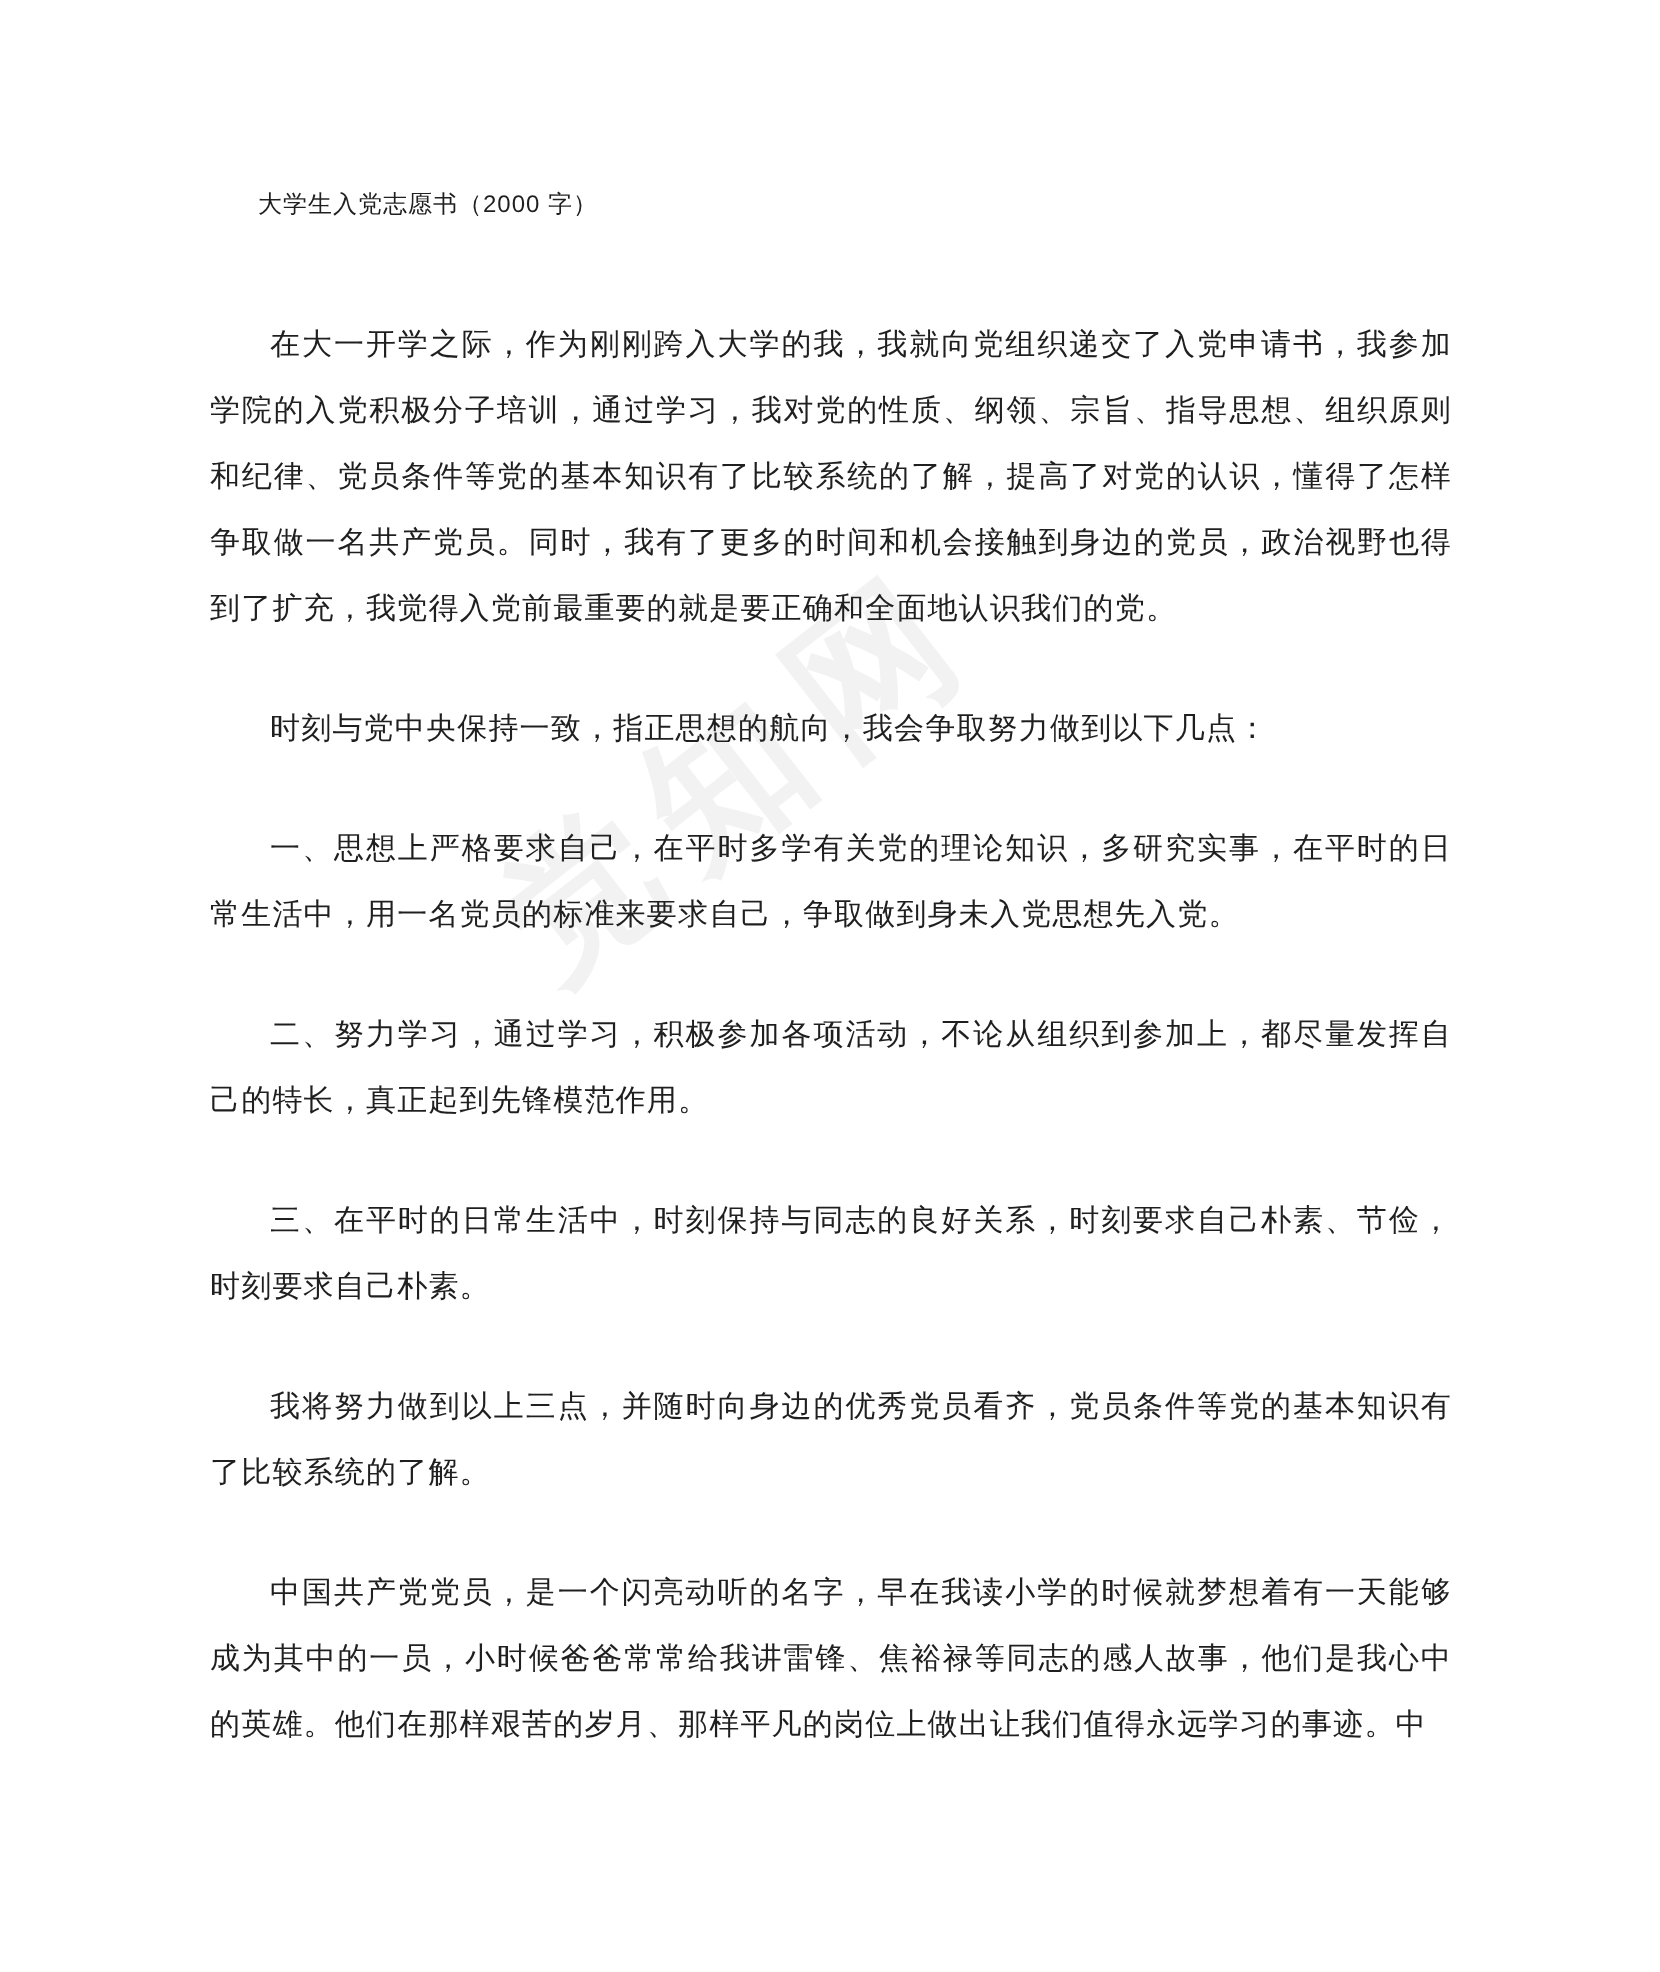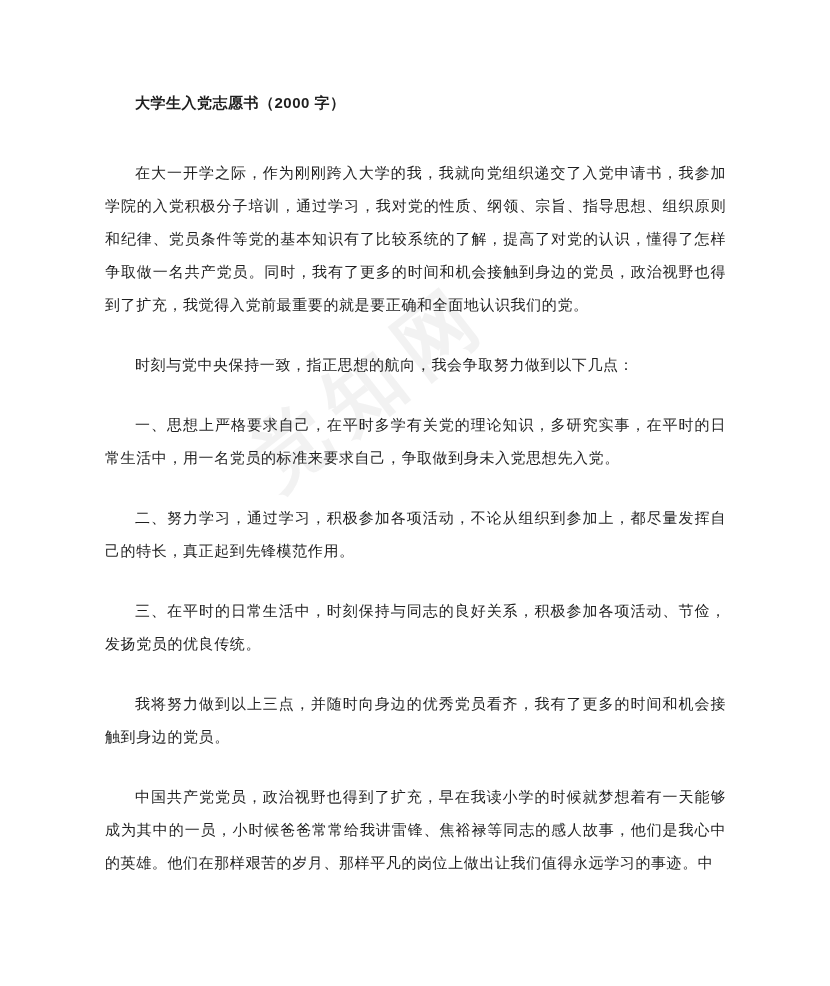--- a/index.html
+++ b/index.html
@@ -36,22 +36,22 @@
       pointer-events: none;
       user-select: none;
     }
     .content {
       position: absolute;
       top: 86px;
       left: 105px;
       width: 621px;
     }
     .doc-title {
-      font-size: 15px;
-      font-weight: 700;
+      font-size: 12px;
+      font-weight: 400;
       line-height: 33px;
       text-indent: 2em;
       margin: 0 0 37px 0;
       letter-spacing: 0.5px;
     }
     .para {
       font-size: 15px;
       line-height: 33px;
       text-indent: 2em;
       text-align: justify;
@@ -71,20 +71,20 @@
     <h1 class="doc-title">大学生入党志愿书（2000 字）</h1>
 
     <p class="para">在大一开学之际，作为刚刚跨入大学的我，我就向党组织递交了入党申请书，我参加学院的入党积极分子培训，通过学习，我对党的性质、纲领、宗旨、指导思想、组织原则和纪律、党员条件等党的基本知识有了比较系统的了解，提高了对党的认识，懂得了怎样争取做一名共产党员。同时，我有了更多的时间和机会接触到身边的党员，政治视野也得到了扩充，我觉得入党前最重要的就是要正确和全面地认识我们的党。</p>
 
     <p class="para">时刻与党中央保持一致，指正思想的航向，我会争取努力做到以下几点：</p>
 
     <p class="para">一、思想上严格要求自己，在平时多学有关党的理论知识，多研究实事，在平时的日常生活中，用一名党员的标准来要求自己，争取做到身未入党思想先入党。</p>
 
     <p class="para">二、努力学习，通过学习，积极参加各项活动，不论从组织到参加上，都尽量发挥自己的特长，真正起到先锋模范作用。</p>
 
-    <p class="para">三、在平时的日常生活中，时刻保持与同志的良好关系，积极参加各项活动、节俭，发扬党员的优良传统。</p>
+    <p class="para">三、在平时的日常生活中，时刻保持与同志的良好关系，时刻要求自己朴素、节俭，时刻要求自己朴素。</p>
 
-    <p class="para">我将努力做到以上三点，并随时向身边的优秀党员看齐，我有了更多的时间和机会接触到身边的党员。</p>
+    <p class="para">我将努力做到以上三点，并随时向身边的优秀党员看齐，党员条件等党的基本知识有了比较系统的了解。</p>
 
-    <p class="para">中国共产党党员，政治视野也得到了扩充，早在我读小学的时候就梦想着有一天能够成为其中的一员，小时候爸爸常常给我讲雷锋、焦裕禄等同志的感人故事，他们是我心中的英雄。他们在那样艰苦的岁月、那样平凡的岗位上做出让我们值得永远学习的事迹。中</p>
+    <p class="para">中国共产党党员，是一个闪亮动听的名字，早在我读小学的时候就梦想着有一天能够成为其中的一员，小时候爸爸常常给我讲雷锋、焦裕禄等同志的感人故事，他们是我心中的英雄。他们在那样艰苦的岁月、那样平凡的岗位上做出让我们值得永远学习的事迹。中</p>
 
   </div>
 </div>
 
 </body></html>

